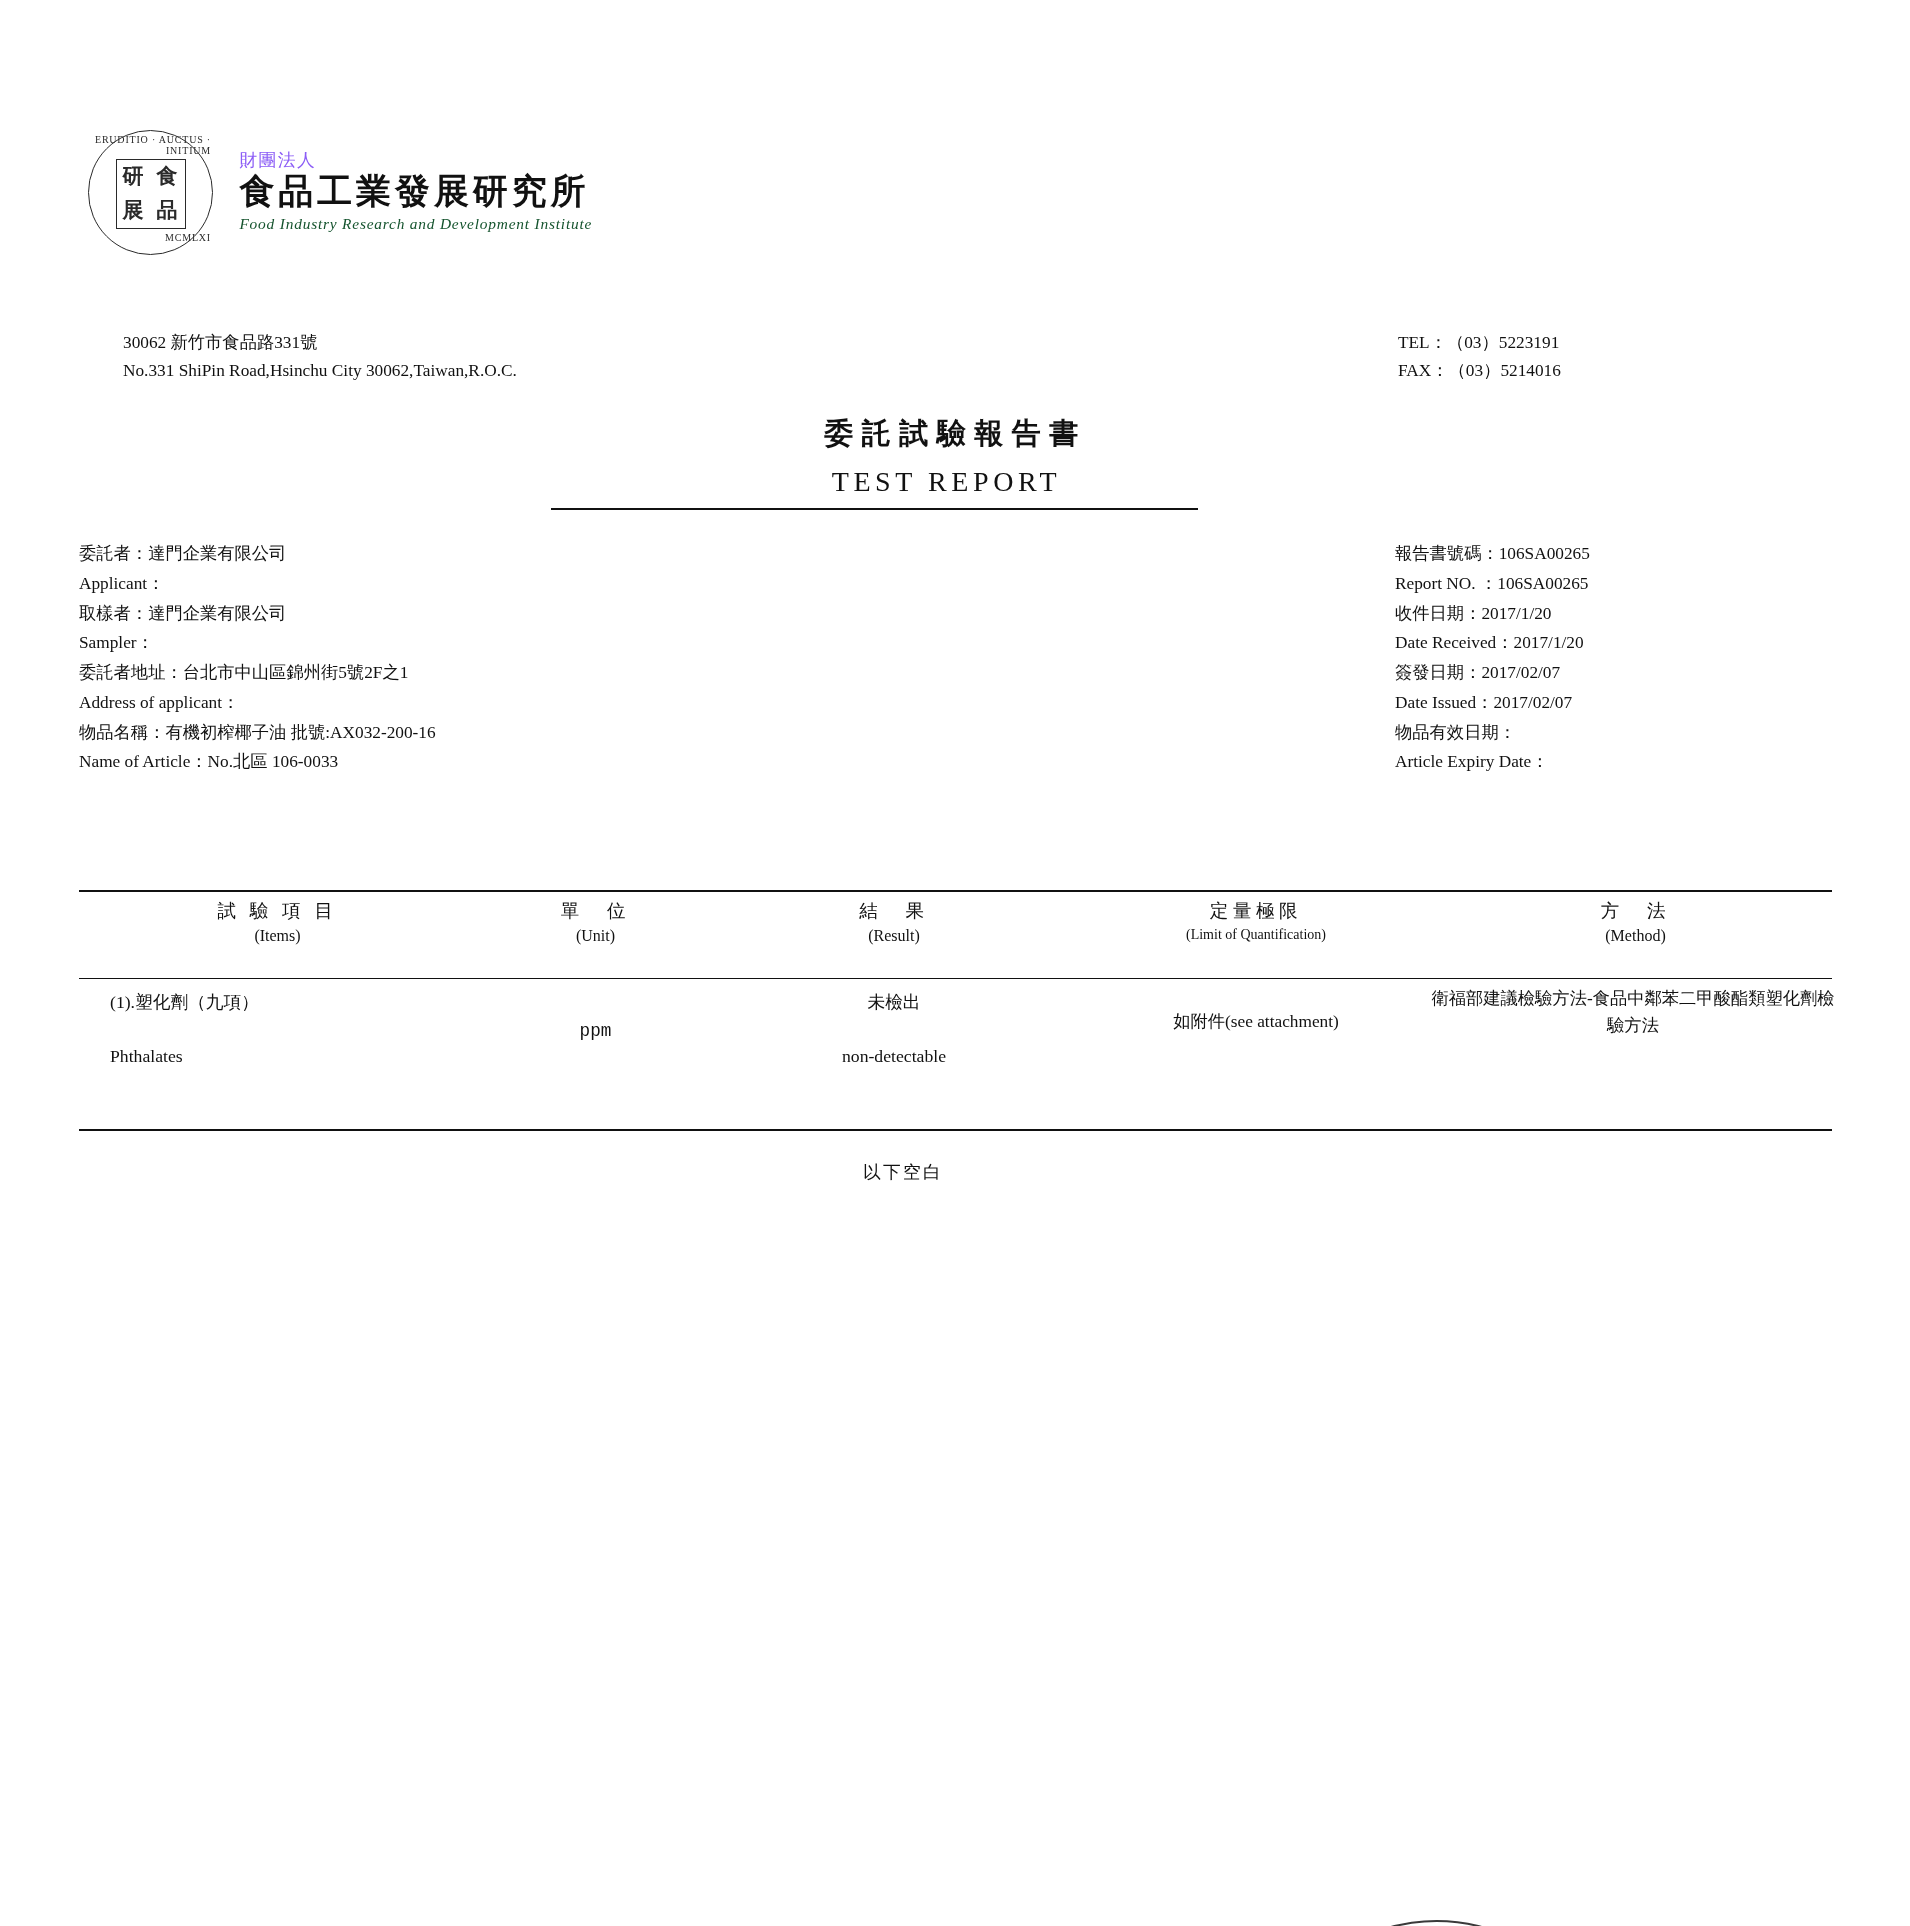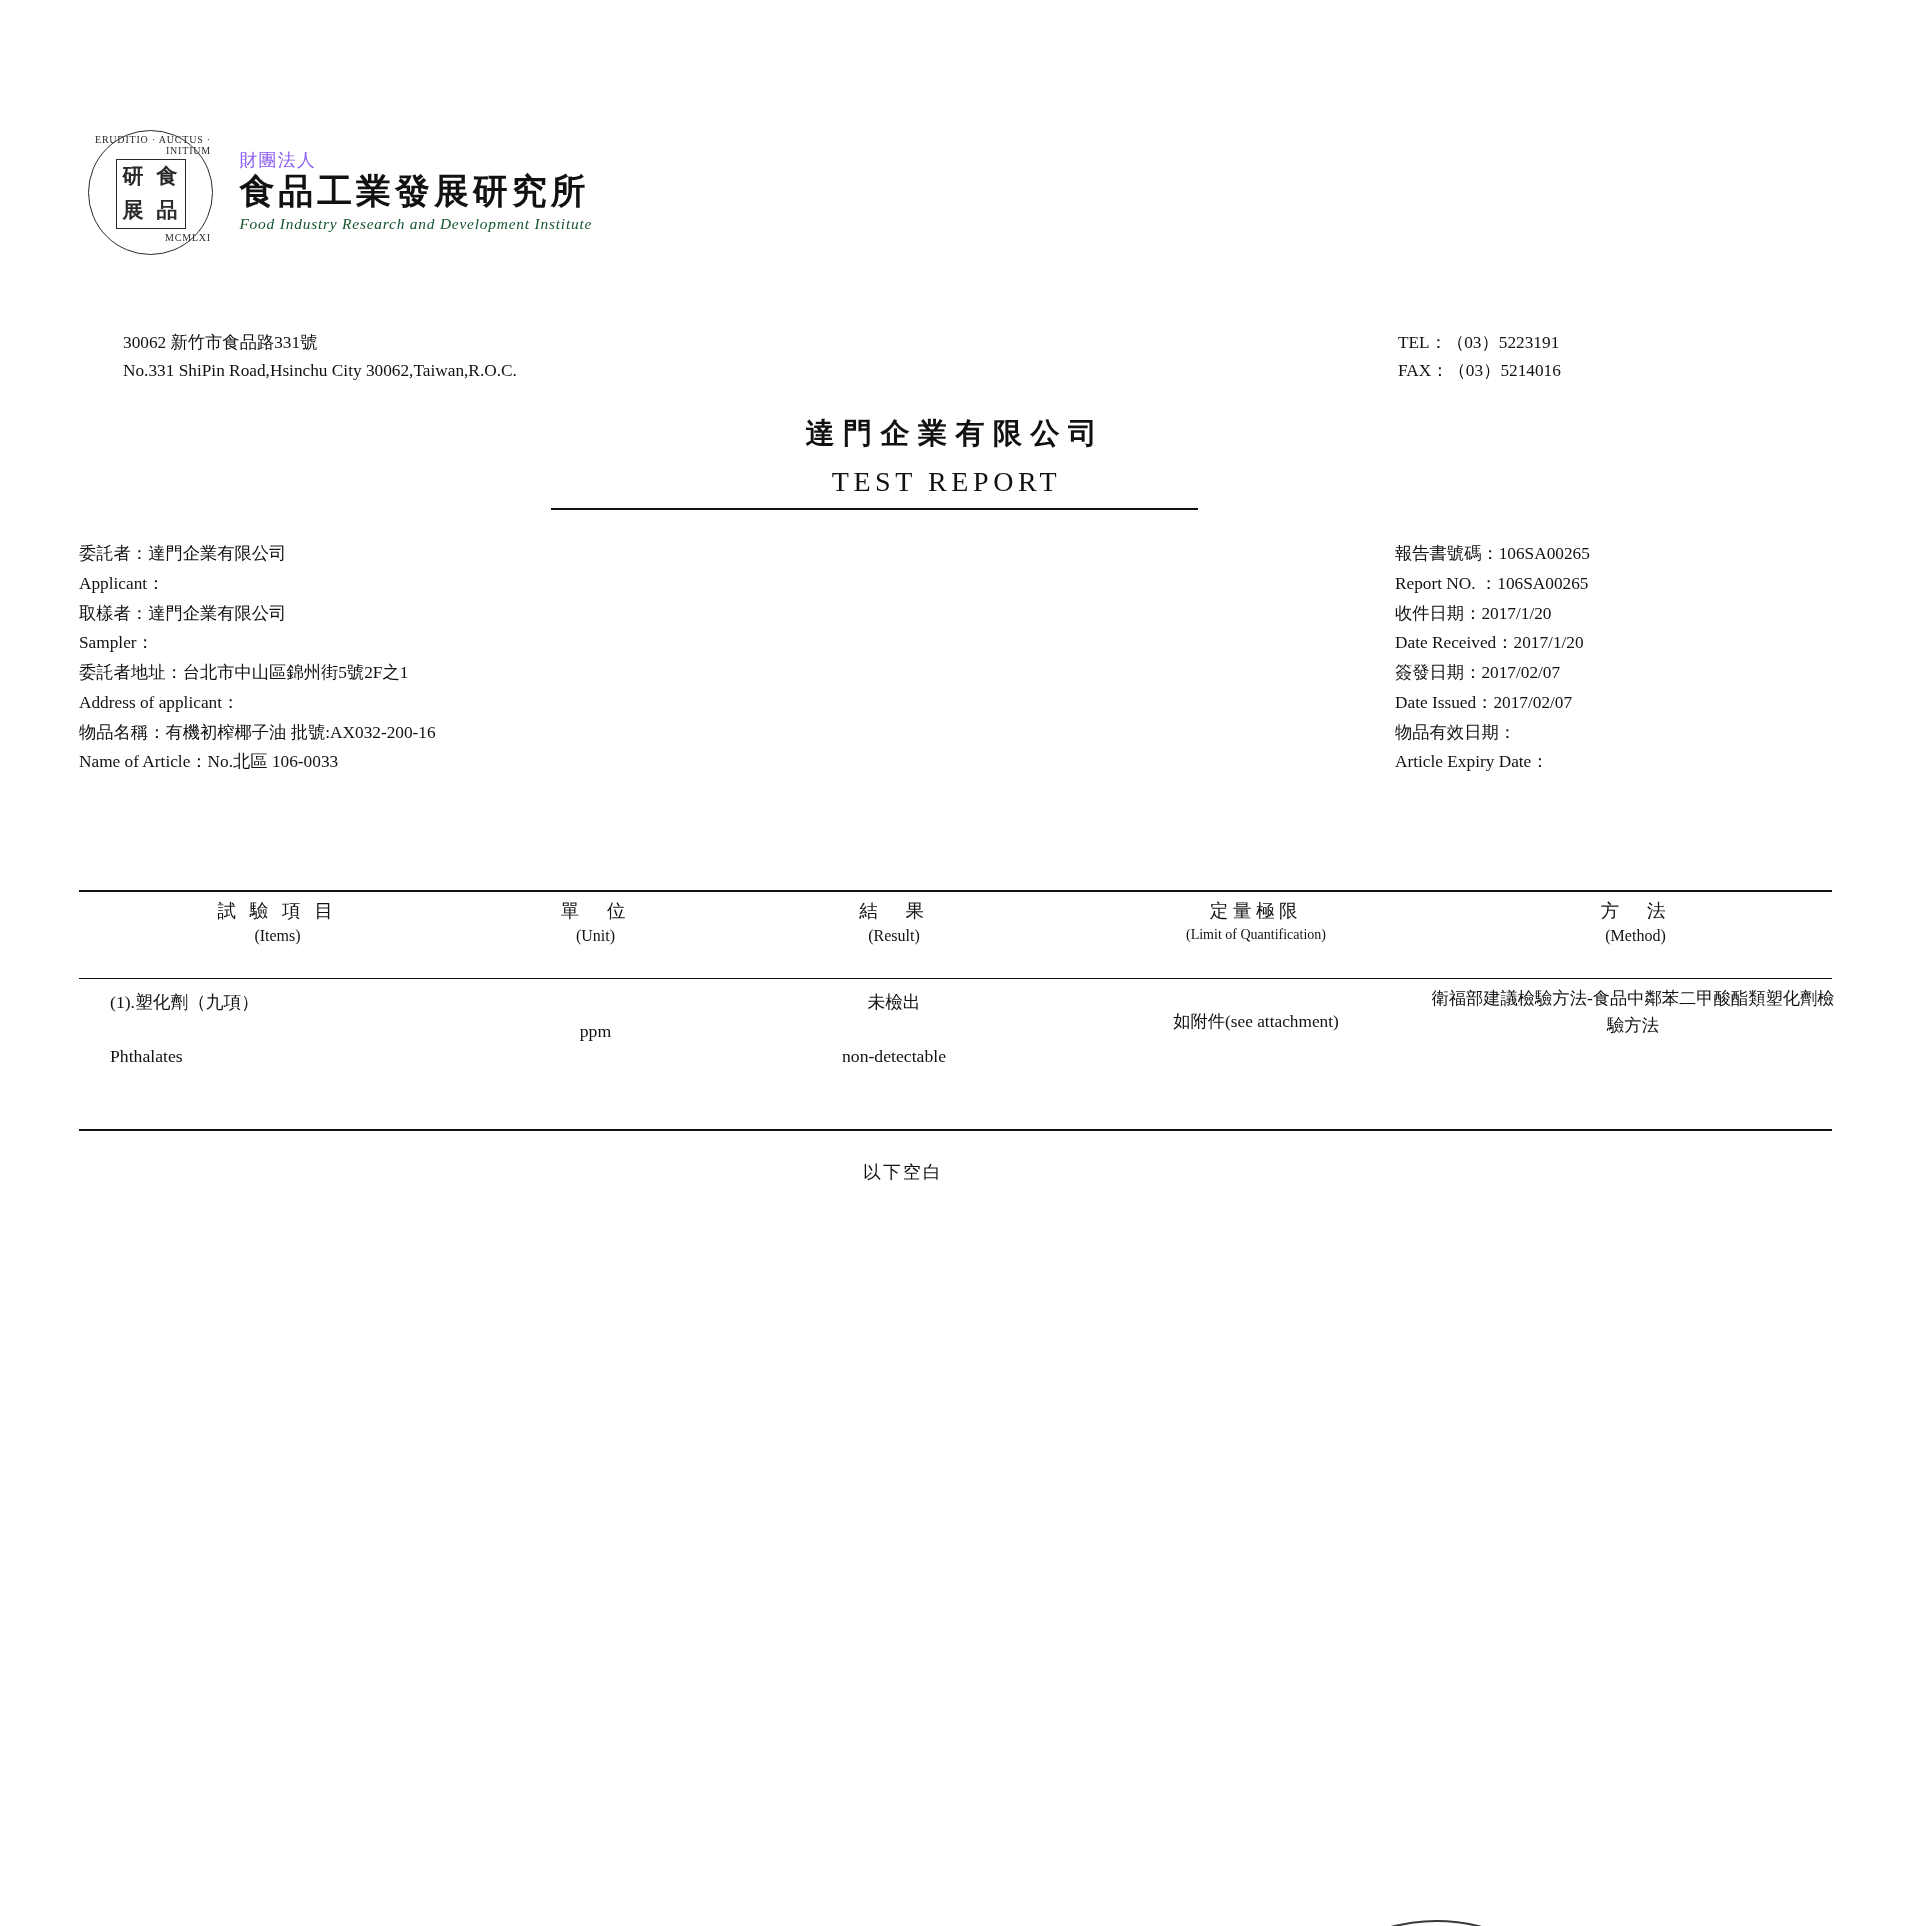--- a/index.html
+++ b/index.html
@@ -214,21 +214,21 @@
     font-size: 17.7px;
     font-family: "Liberation Serif", serif;
   }
   .row-unit {
     position: absolute;
     left: 476px;
     top: 1021px;
     width: 239px;
     text-align: center;
     font-size: 17.7px;
-    font-family: Liberation Serif, serif;
+    font-family: Liberation Mono, monospace;
   }
   .row-result-cn {
     position: absolute;
     left: 715px;
     top: 990px;
     width: 358px;
     text-align: center;
     font-size: 17.7px;
   }
   .row-result-en {
@@ -328,21 +328,21 @@
 
   <div class="addr-left">
     <div>30062 新竹市食品路331號</div>
     <div>No.331 ShiPin Road,Hsinchu City 30062,Taiwan,R.O.C.</div>
   </div>
   <div class="addr-right">
     <div>TEL：（03）5223191</div>
     <div>FAX：（03）5214016</div>
   </div>
 
-  <div class="title-cn">達門企業有限公司</div>
+  <div class="title-cn">委託試驗報告書</div>
   <div class="title-en">TEST REPORT</div>
   <div class="title-en-underline"></div>
 
   <div class="info-left">
     <div>委託者：達門企業有限公司</div>
     <div>Applicant：</div>
     <div>取樣者：達門企業有限公司</div>
     <div>Sampler：</div>
     <div>委託者地址：台北市中山區錦州街5號2F之1</div>
     <div>Address of applicant：</div>

